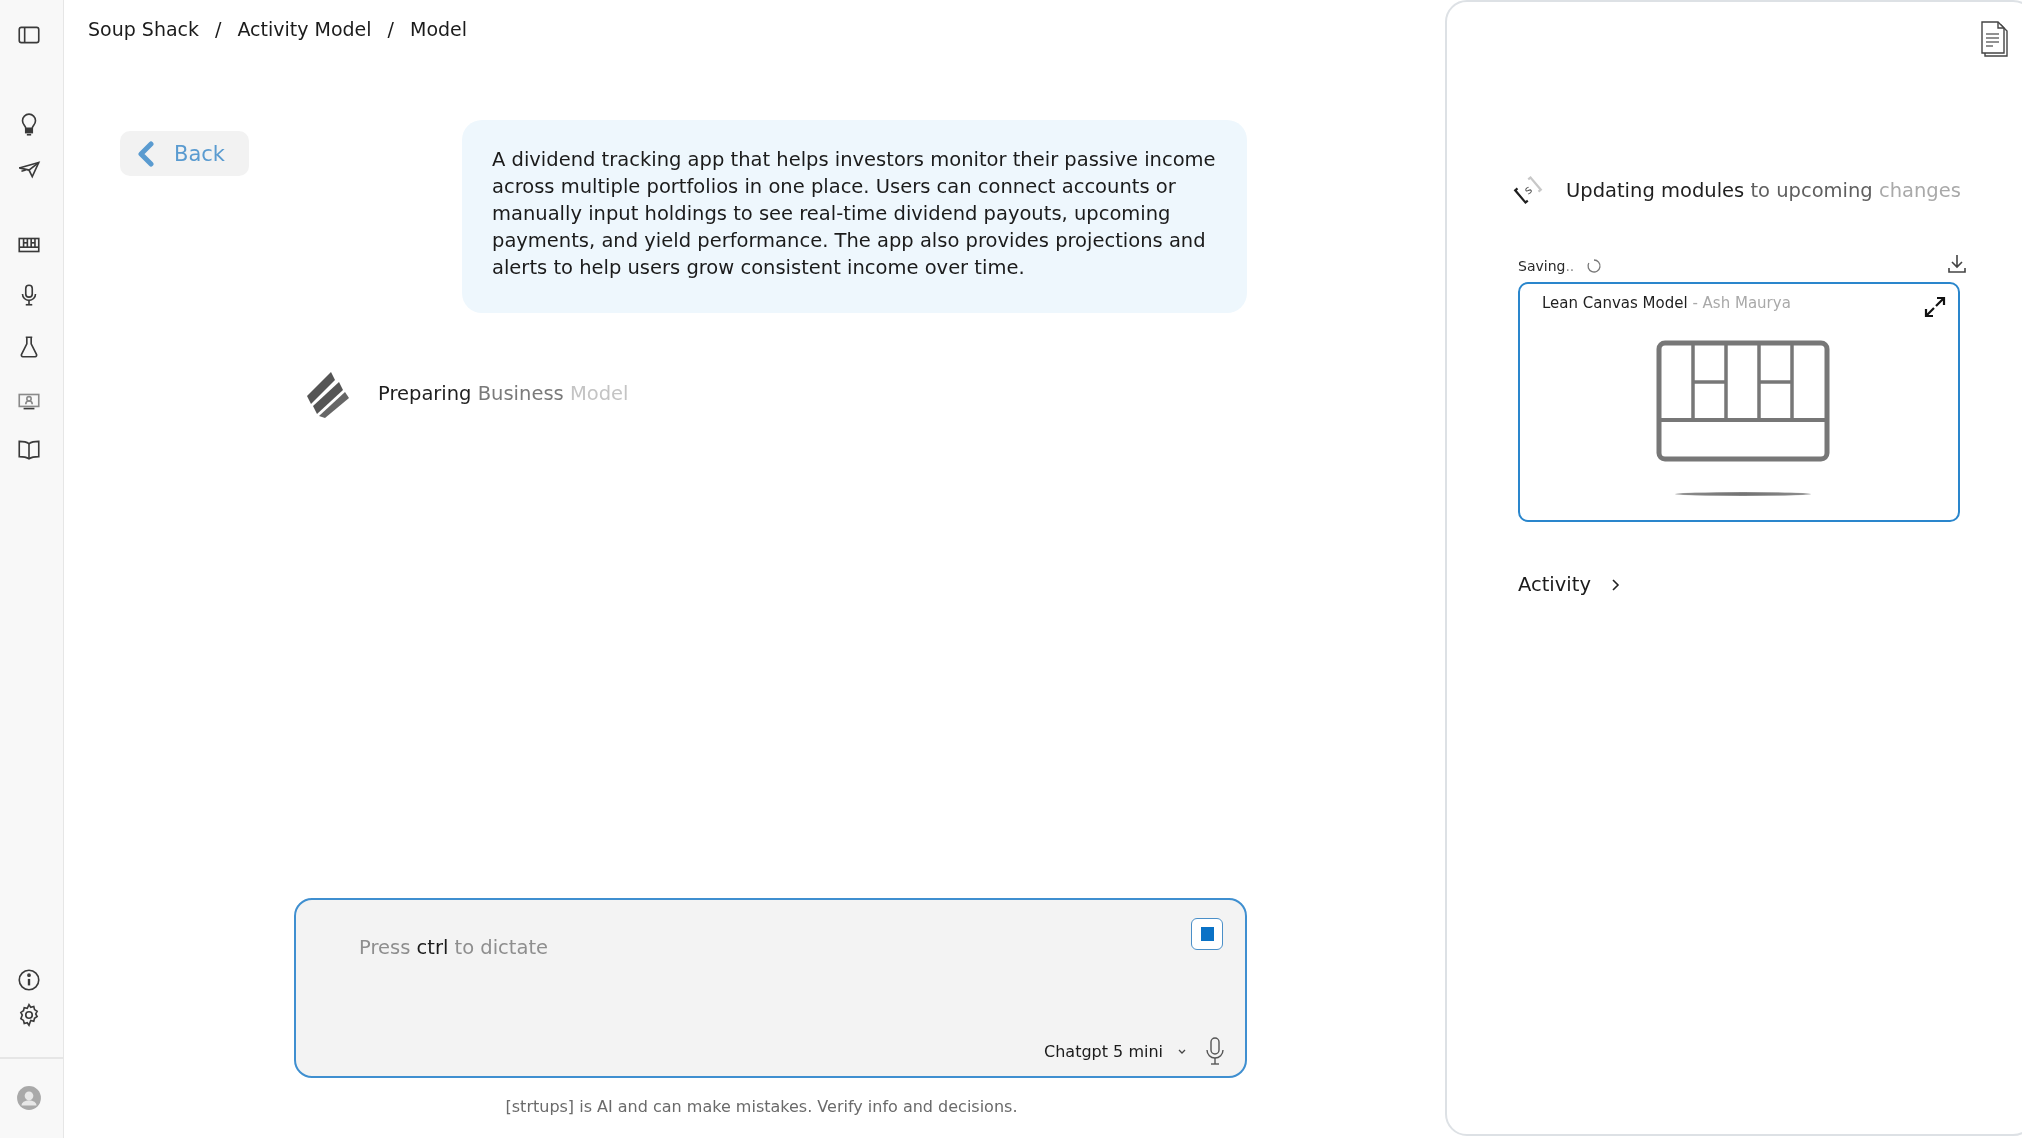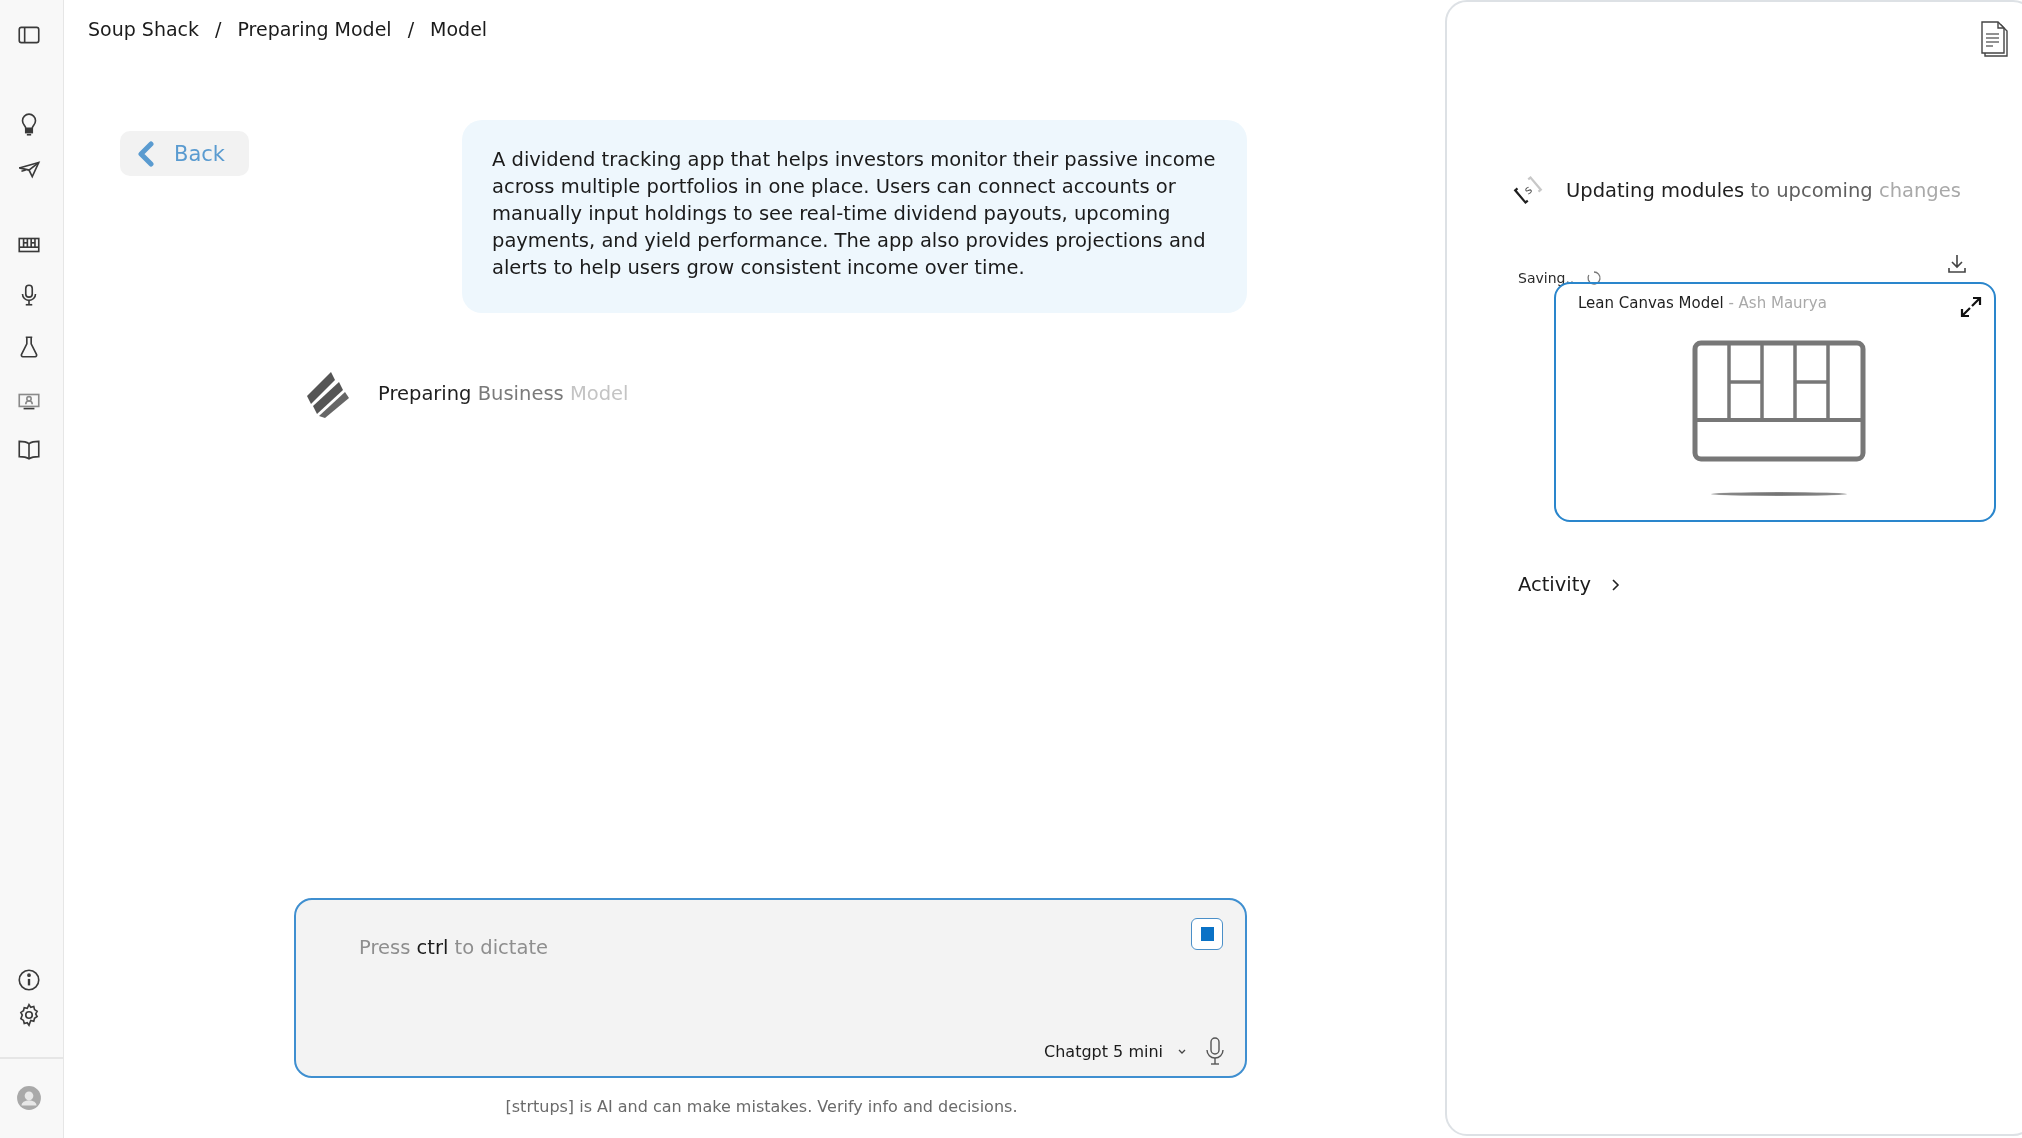--- a/index.html
+++ b/index.html
@@ -49,27 +49,27 @@
   
   .rpanel { position: absolute; left: 1445px; top: 0; width: 590px; height: 1136px; background: #ffffff; border: 2px solid #dde1e5; border-radius: 22px; }
   .doc-btn { position: absolute; left: 530px; top: 18px; width: 36px; height: 40px; cursor: pointer; }
   .doc-btn svg { width: 36px; height: 40px; }
   .updating { position: absolute; left: 65px; top: 172px; display: flex; align-items: center; gap: 22px; }
   .updating .logo { width: 32px; height: 32px; }
   .updating .txt { font-size: 19.5px; white-space: nowrap; }
   .updating .a { color: #1f1f1f; }
   .updating .b { color: #5f5f5f; }
   .updating .c { color: #a9a9a9; text-align: right; }
-  .saving { position: absolute; left: 71px; top: 256px; display: flex; align-items: flex-start; gap: 12px; margin-top: 12px; }
+  .saving { position: absolute; left: 71px; top: 256px; display: flex; align-items: flex-start; gap: 12px; }
   .saving .lbl { font-size: 14px; color: #2a2a2a; }
   .saving .lbl .dots { color: #8a8a8a; }
   .saving svg { width: 16px; height: 16px; }
   .download-btn { position: absolute; left: 498px; top: 250px; width: 24px; height: 24px; cursor: pointer; }
   .download-btn svg { width: 24px; height: 24px; }
-  .canvas-card { position: absolute; left: 71px; top: 280px; width: 442px; height: 240px; border: 2px solid #2a86cc; border-radius: 16px; cursor: pointer; margin-left: 36px; }
+  .canvas-card { position: absolute; left: 71px; top: 280px; width: 442px; height: 240px; border: 2px solid #2a86cc; border-radius: 10px; cursor: pointer; }
   .canvas-card .title { position: absolute; left: 22px; top: 10px; font-size: 15px; white-space: nowrap; }
   .canvas-card .title .main { color: #1f1f1f; }
   .canvas-card .title .author { color: #a9a9a9; }
   .expand-btn { position: absolute; right: 10px; top: 10px; width: 26px; height: 26px; cursor: pointer; }
   .expand-btn svg { width: 26px; height: 26px; }
   .canvas-graphic { position: absolute; left: 136px; top: 56px; width: 174px; height: 122px; }
   .canvas-shadow { position: absolute; left: 155px; top: 208px; width: 136px; height: 4px; background: radial-gradient(ellipse at center, #6b6b6b 0%, #8a8a8a 60%, rgba(140,140,140,0) 100%); border-radius: 50%; }
   .activity { position: absolute; left: 71px; top: 571px; display: flex; align-items: center; gap: 20px; cursor: pointer; }
   .activity span { font-size: 19.5px; color: #1b1b1b; }
   .activity svg { width: 10px; height: 14px; }
@@ -157,21 +157,21 @@
         <circle cx="12" cy="12" r="11" fill="#a9a9a9"></circle>
         <circle cx="12" cy="10" r="4" fill="#e8e8e8"></circle>
         <path d="M5 19a7 5 0 0 1 14 0" fill="#e8e8e8"></path>
       </svg>
   </div>
 </nav>
 
 <div class="breadcrumb">
   <span class="crumb">Soup Shack</span>
   <span class="sep">/</span>
-  <span class="crumb">Preparing Model</span>
+  <span class="crumb">Activity Model</span>
   <span class="sep">/</span>
   <span class="crumb">Model</span>
 </div>
 
 <div class="back-btn">
   <svg viewBox="0 0 20 26">
       <path d="M15 3L5 13l10 10" stroke="#5a9bd0" stroke-width="5" fill="none" stroke-linecap="round" stroke-linejoin="round"></path>
     </svg>
   <span>Back</span>
 </div>

